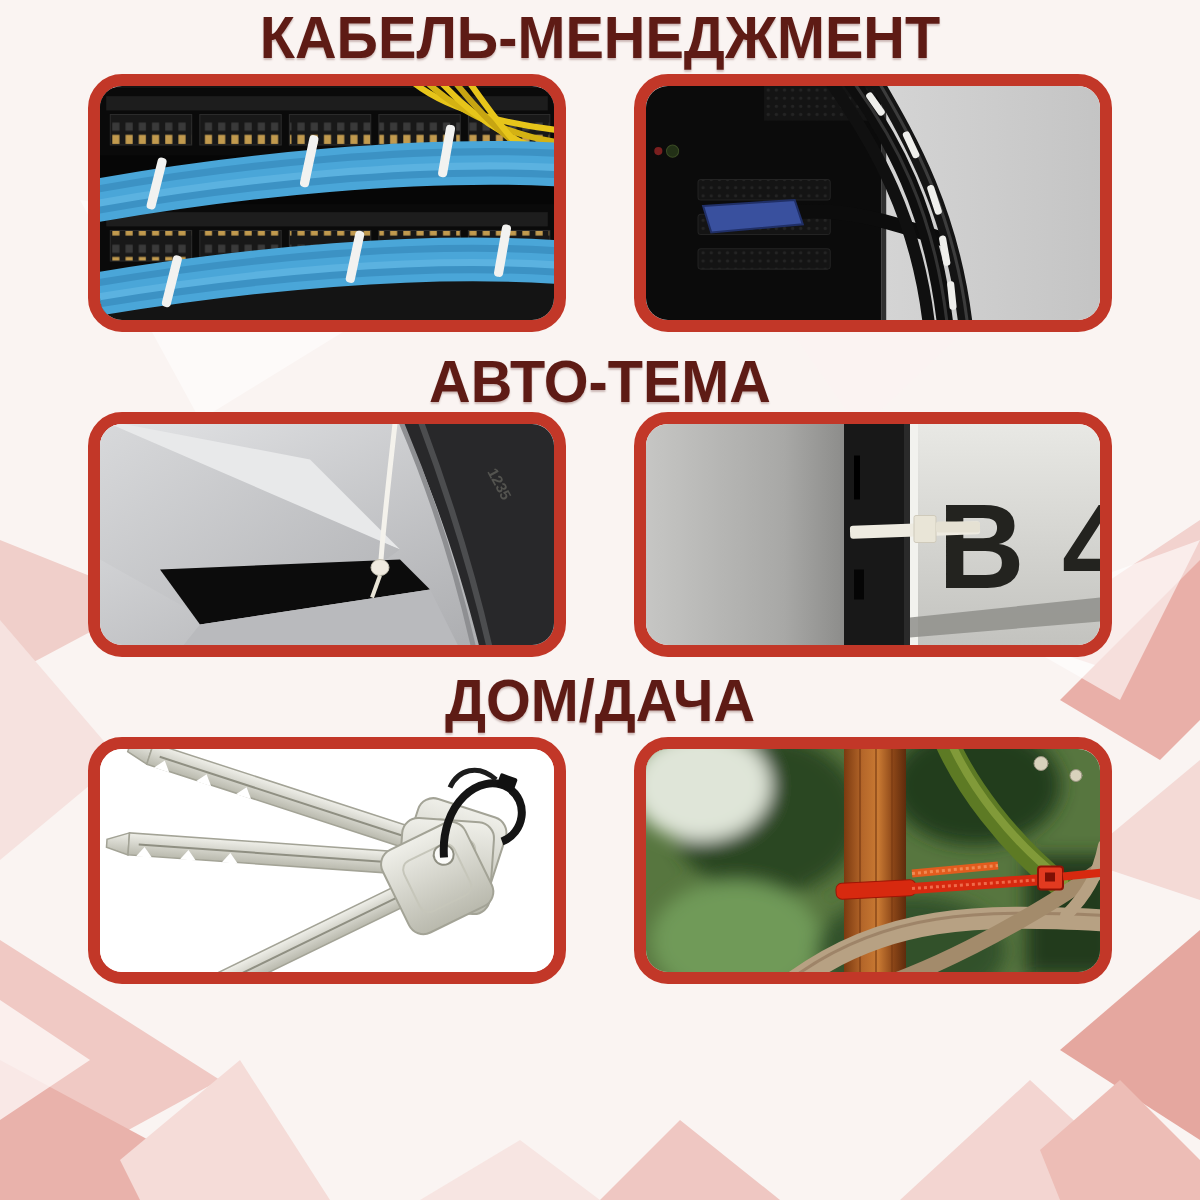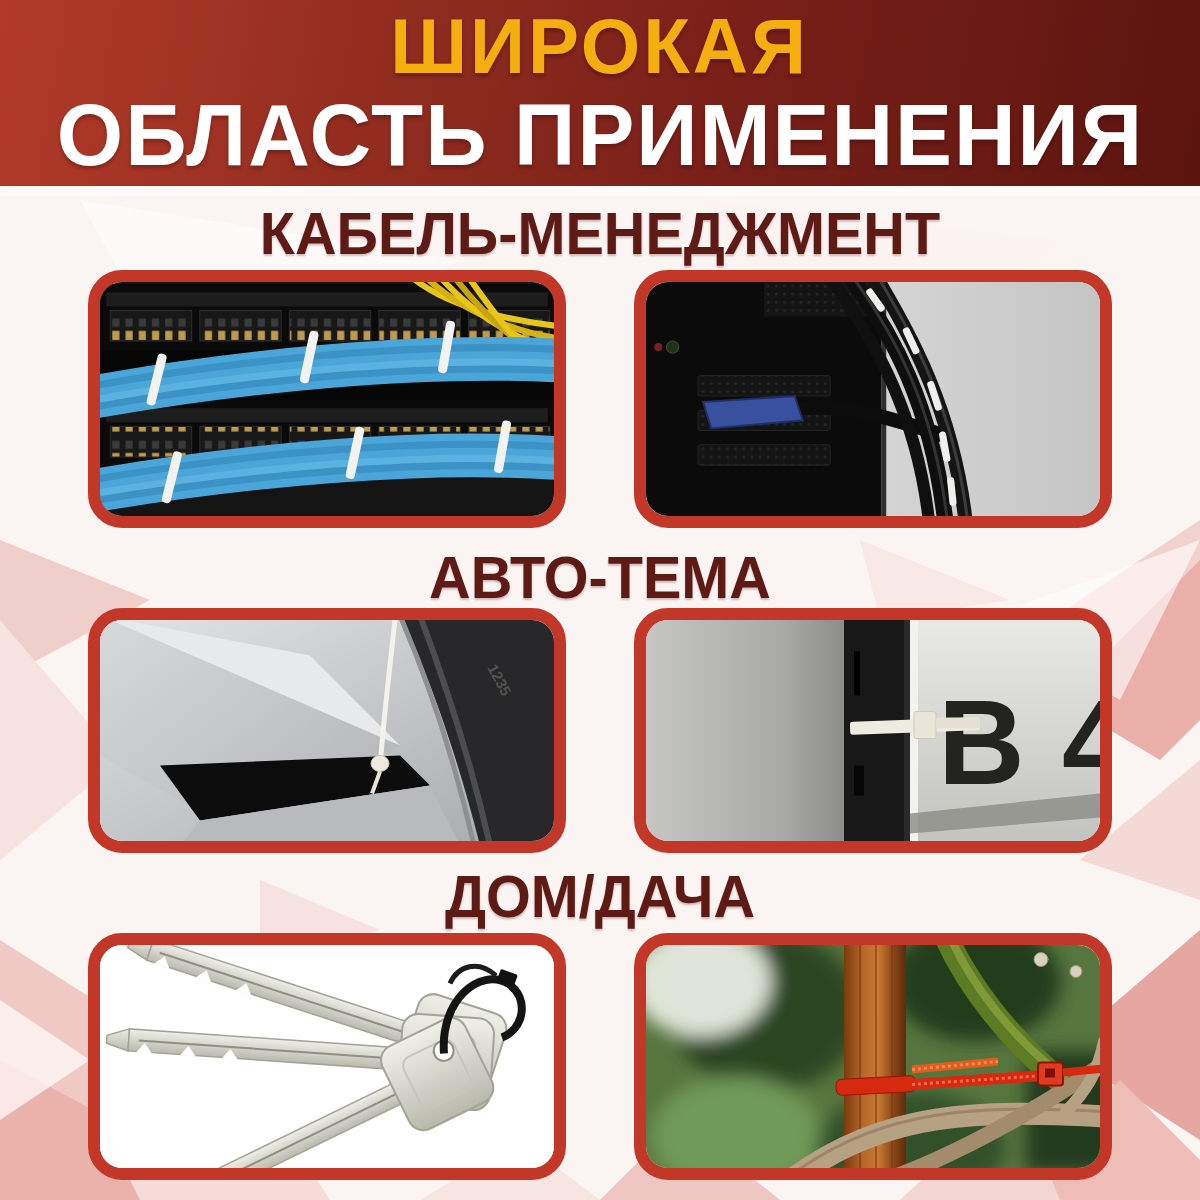--- a/index.html
+++ b/index.html
@@ -68,24 +68,20 @@
     <polygon points="420,1200 520,1140 600,1200" fill="#F7E5E2"></polygon>
     <polygon points="600,1200 680,1120 780,1200" fill="#EFC7C2"></polygon>
     <polygon points="1200,930 1060,1050 1200,1140" fill="#E5A79F"></polygon>
     <polygon points="900,1200 1030,1080 1160,1200" fill="#F3D5D1"></polygon>
     <polygon points="1040,1150 1120,1080 1200,1160 1200,1200 1060,1200" fill="#EDBDB6"></polygon>
   </g>
 </svg>
 
 <div class="page">
 
-  <header>
-    <span class="hline1">ШИРОКАЯ</span>
-    <span class="hline2">ОБЛАСТЬ ПРИМЕНЕНИЯ</span>
-  </header>
 
   <section class="s1">
     <h2 class="section-title">КАБЕЛЬ-МЕНЕДЖМЕНТ</h2>
     <div class="row row-1">
 
       <figure class="photo" title="Патч-панель: синие кабели, стянутые белыми стяжками">
         <svg viewBox="0 0 454 230" preserveAspectRatio="xMidYMid slice">
           <defs>
             <pattern id="pp-ports" patternUnits="userSpaceOnUse" width="13" height="30">
               <rect width="13" height="30" fill="#181818"></rect>

